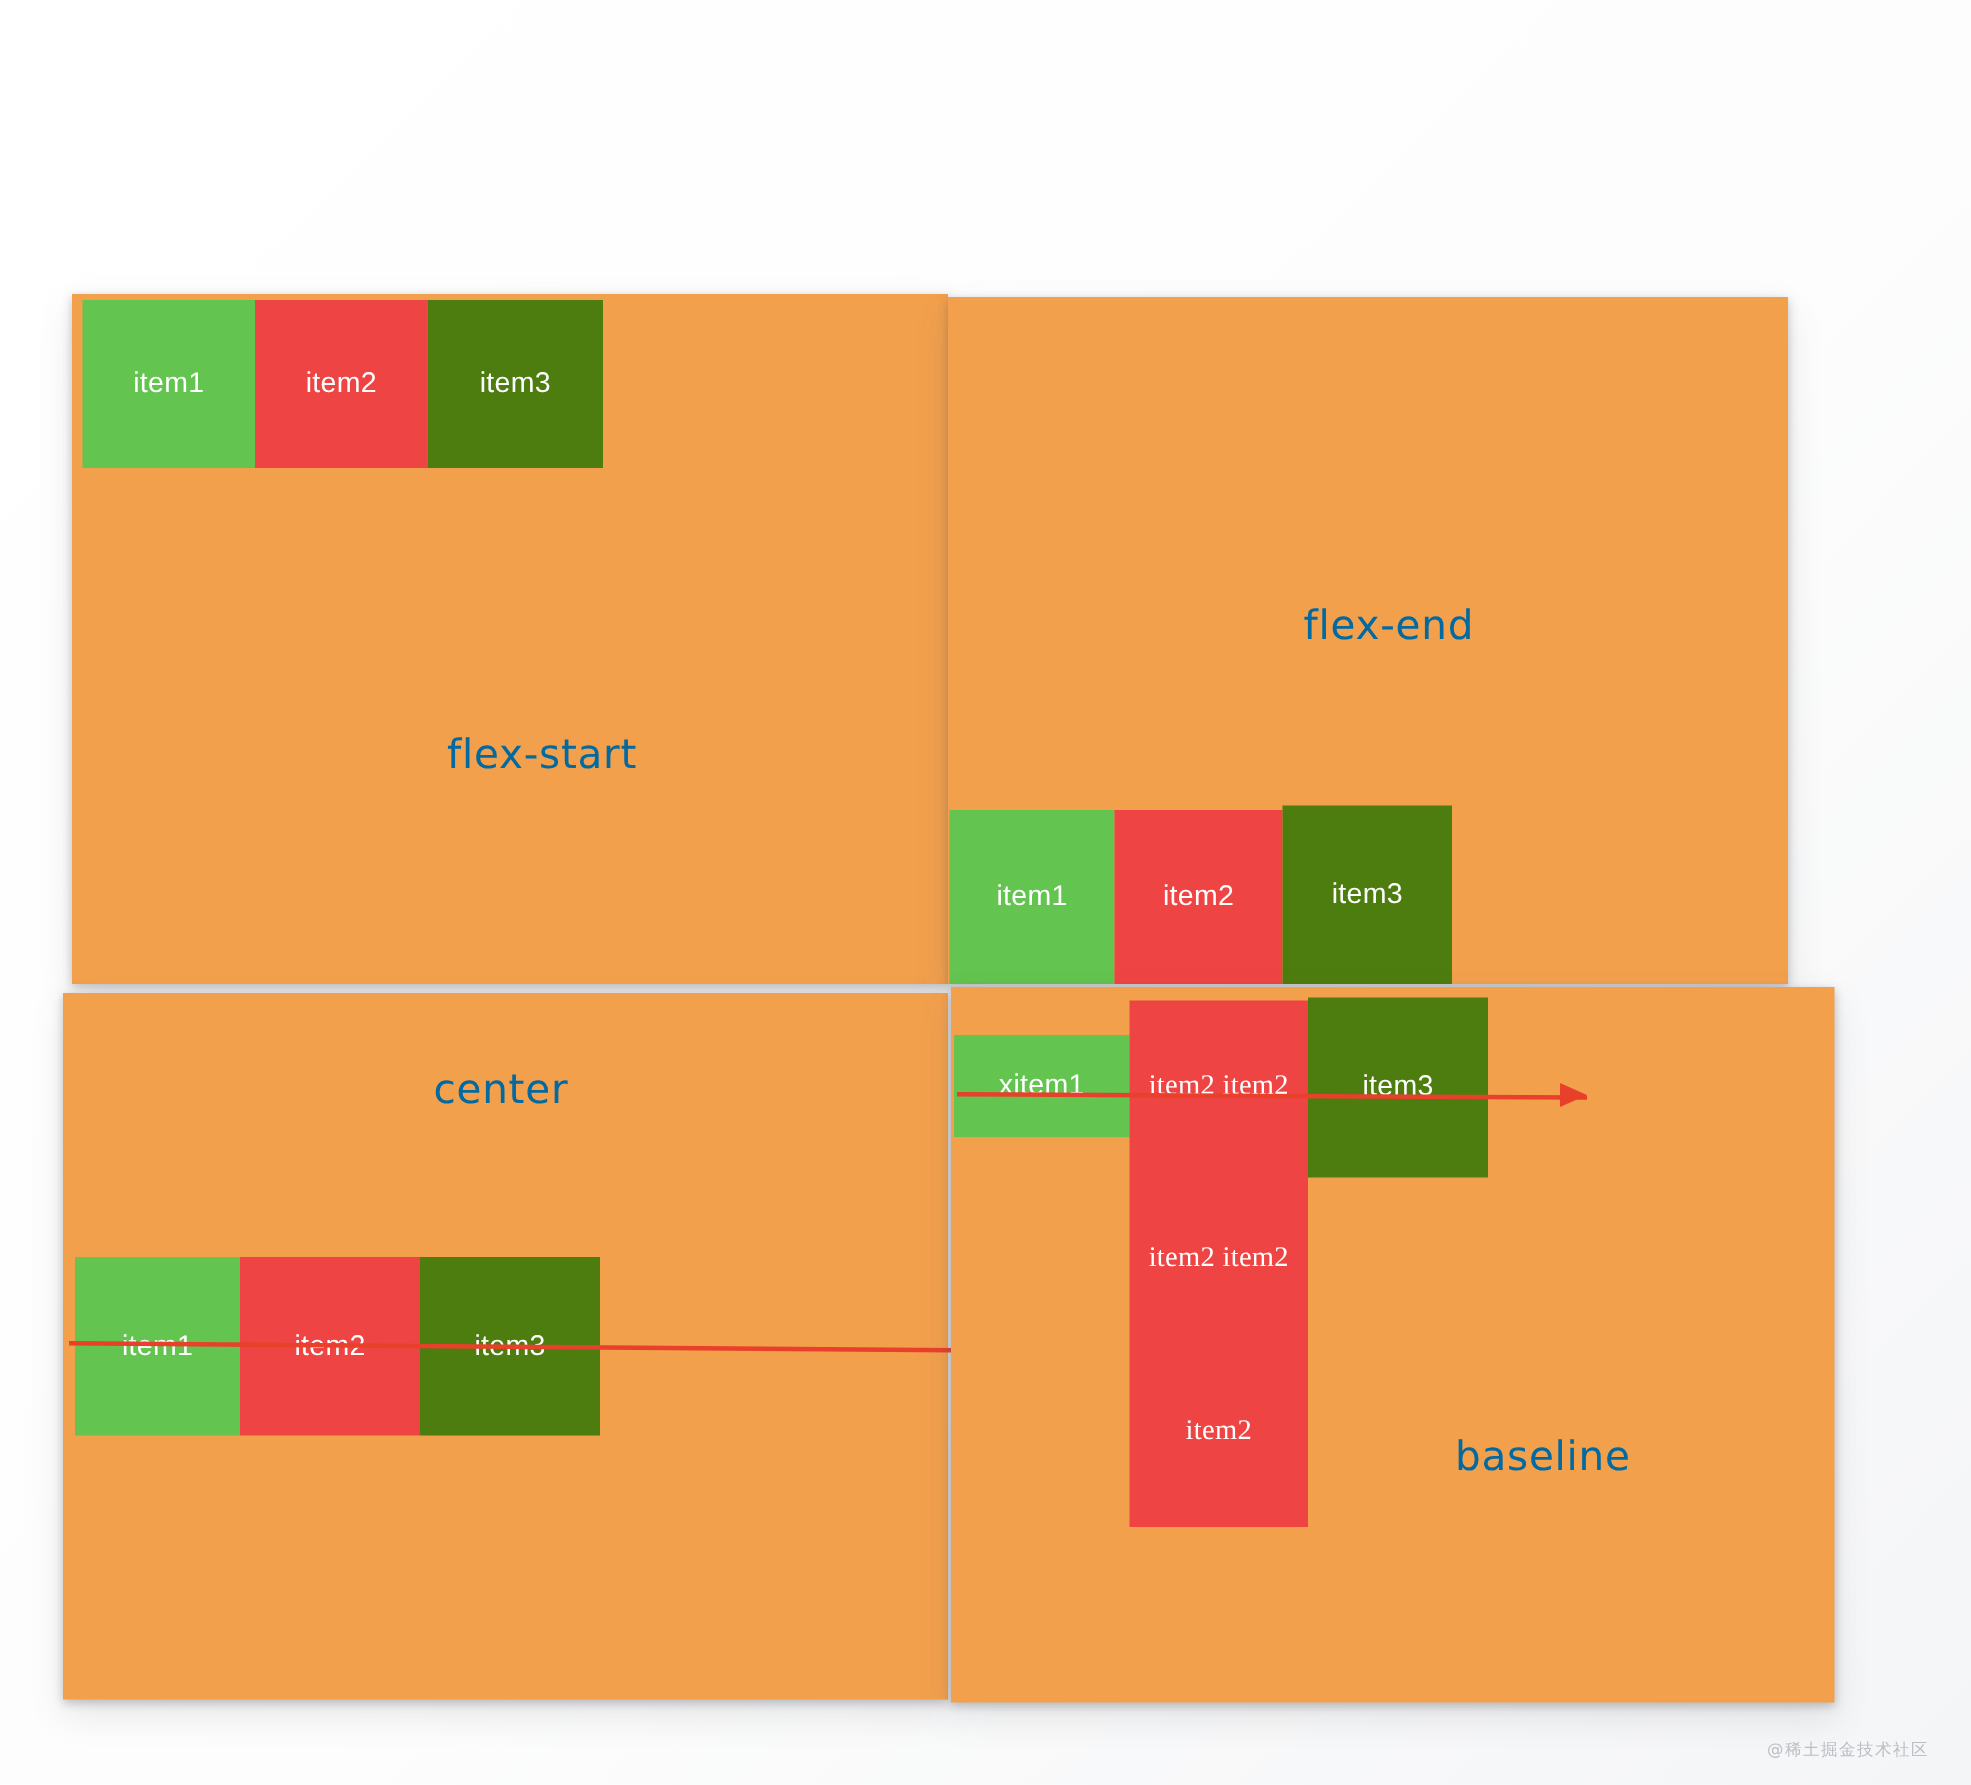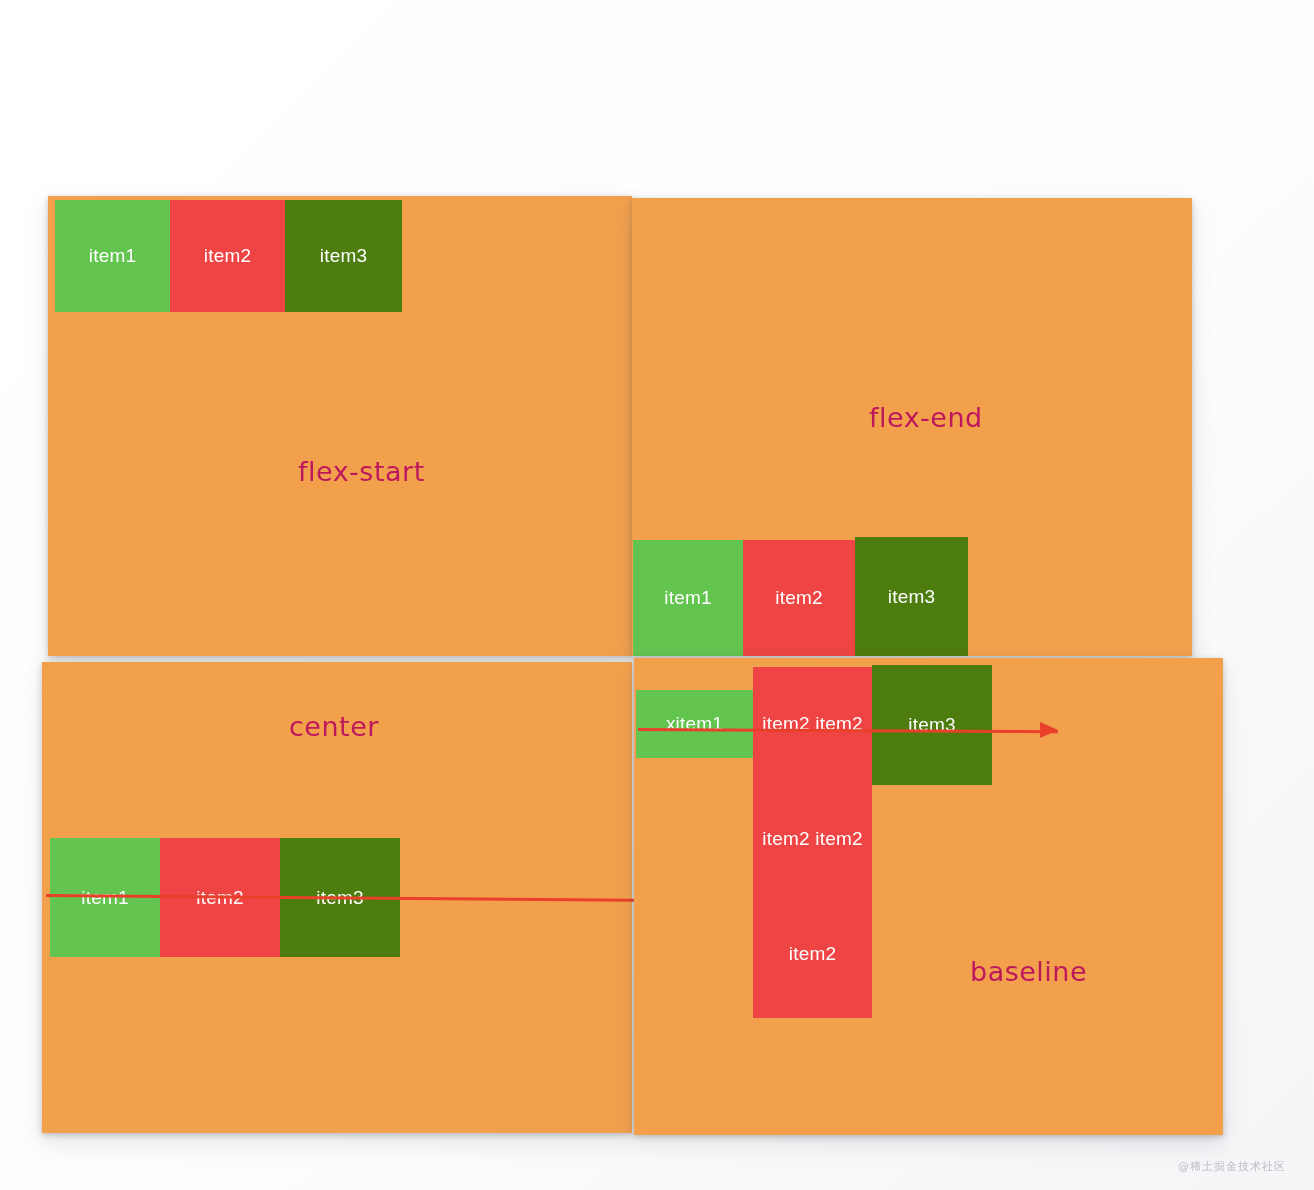--- a/index.html
+++ b/index.html
@@ -77,20 +77,21 @@
   #ct-item3 { left: 280px; top: 838px; width: 120px; height: 119px; }
 
   
   #bl-item1 {
     left: 636px; top: 690px; width: 117px; height: 68px;
   }
   #bl-item2 {
     left: 753px; top: 667px; width: 119px; height: 351px;
     display: flex; flex-direction: column; justify-content: space-between;
     padding: 45px 0 52px 0;
+    font-family: Liberation Serif, serif;
   }
   #bl-item3 {
     left: 872px; top: 665px; width: 120px; height: 120px;
   }
   #bl-item1 .lbl { top: 50%; }
   #bl-item2 .line { display: block; }
   #bl-item3 .lbl { top: 48px; transform: none; }
 
   
   .rule {
@@ -114,27 +115,27 @@
     width: 0; height: 0;
     border-left: 18px solid #e8402a;
     border-top: 8px solid transparent;
     border-bottom: 8px solid transparent;
     transform: rotate(0.3deg);
   }
 
   
   .caption {
     position: absolute;
-    color: #be185d;
+    color: #0369a1;
     font-size: 27px;
     font-family: "DejaVu Sans", sans-serif;
     letter-spacing: 0.5px;
     white-space: nowrap;
   }
-  #cap-flex-start { left: 298px; top: 456px; }
+  #cap-flex-start { left: 298px; top: 488px; }
   #cap-flex-end   { left: 869px; top: 402px; }
   #cap-center     { left: 277px; top: 711px; margin-left: 12px; }
   #cap-baseline   { left: 970px; top: 956px; text-align: center; }
 
   
   #watermark {
     position: absolute;
     right: 28px;
     bottom: 16px;
     color: #bdbdc4;

